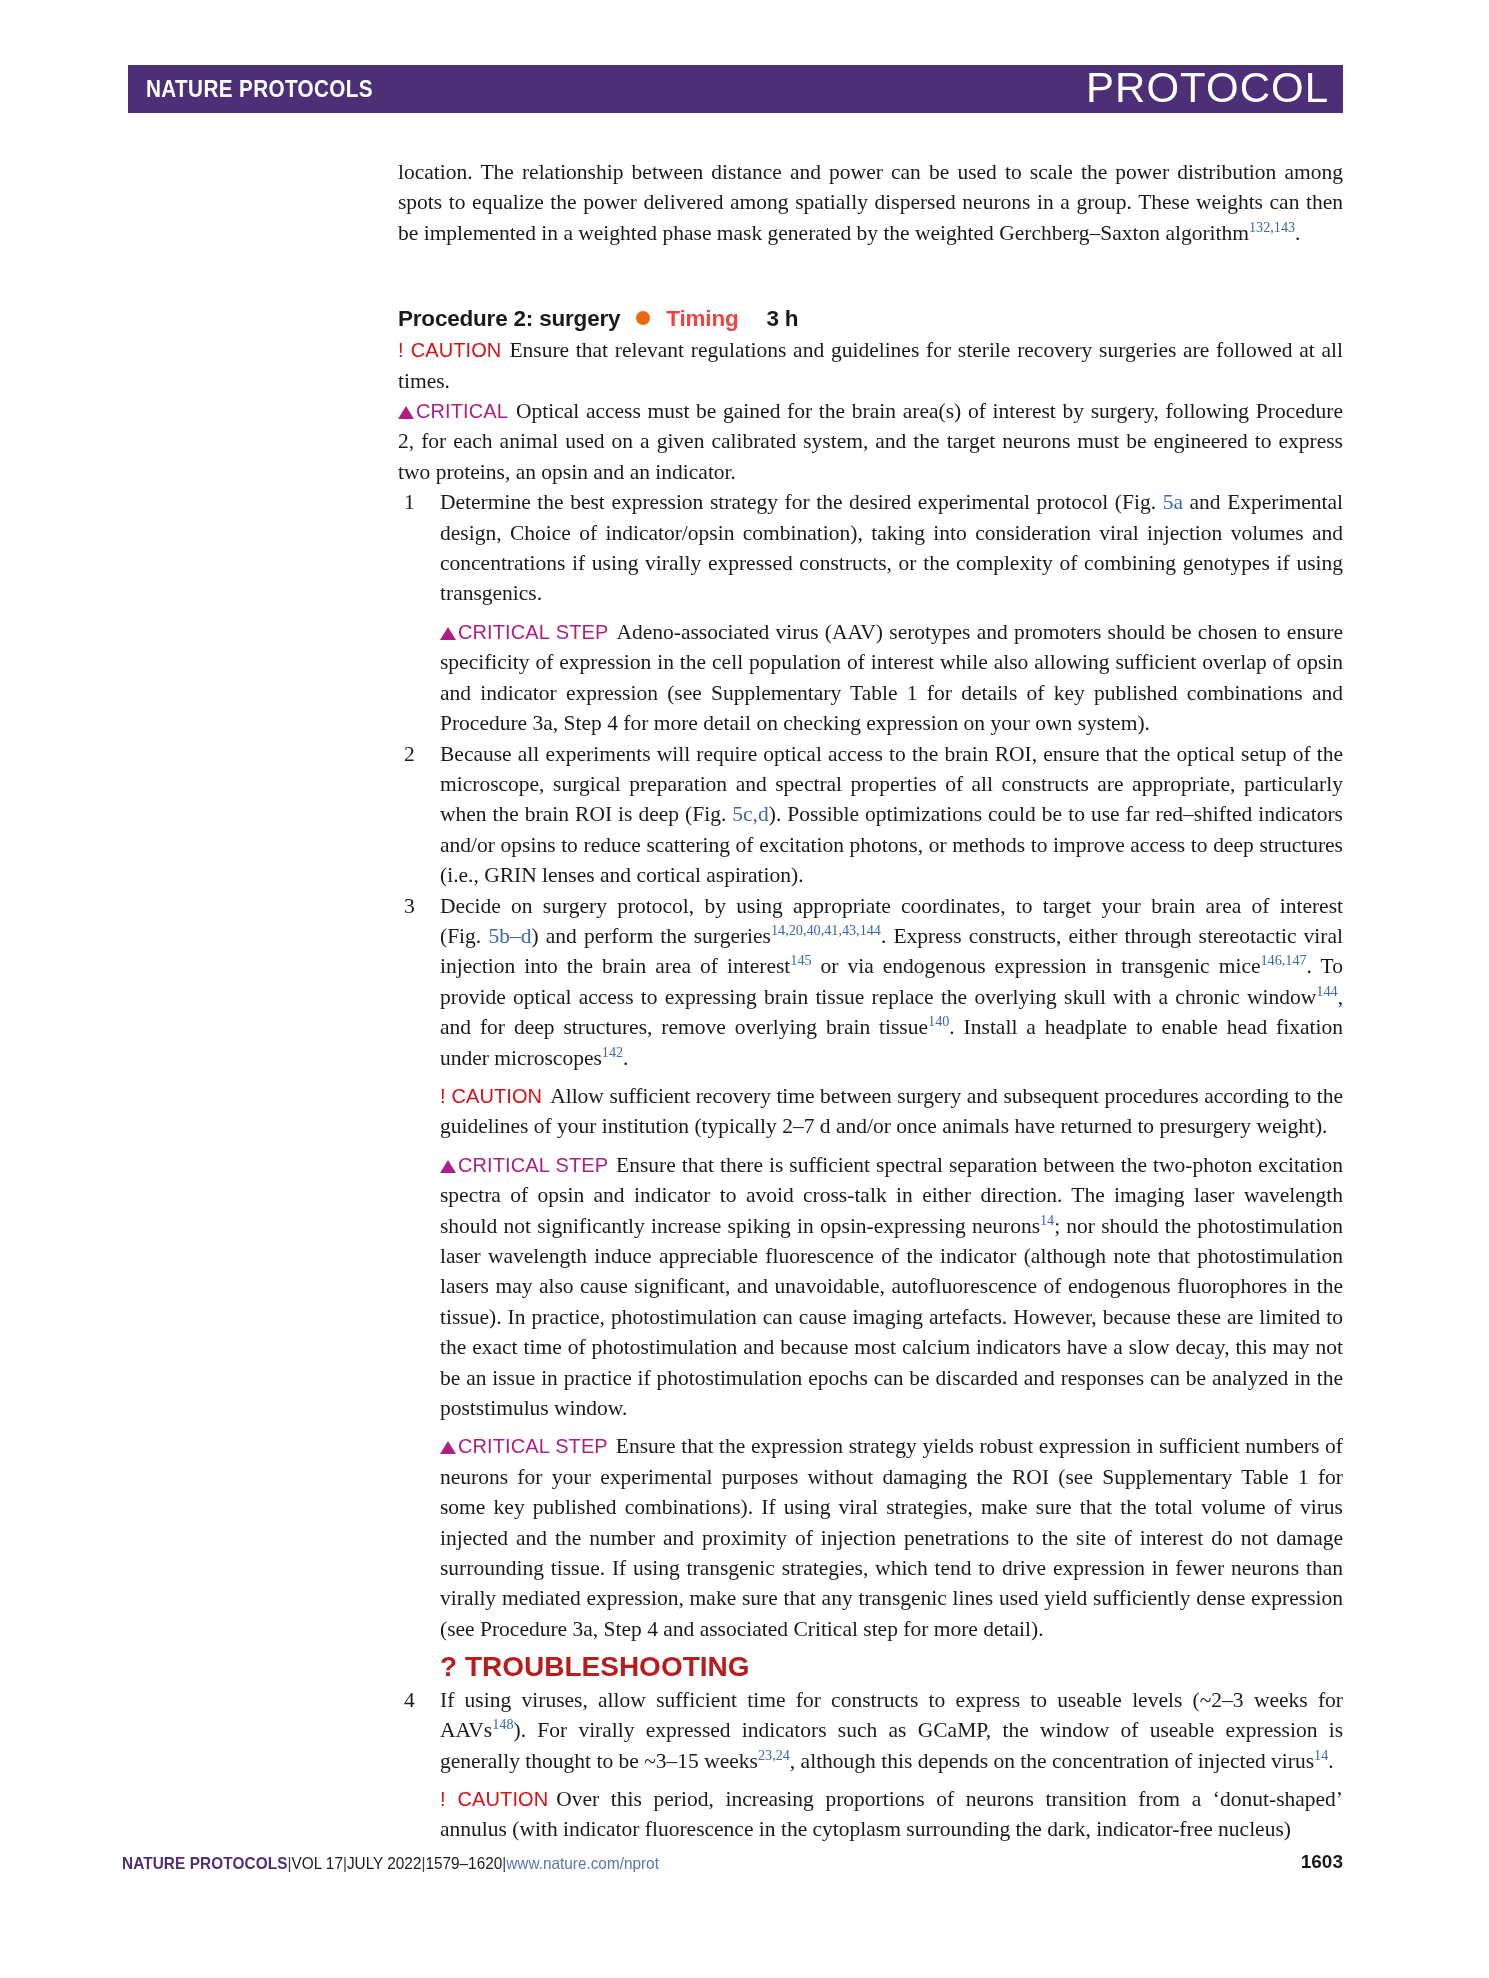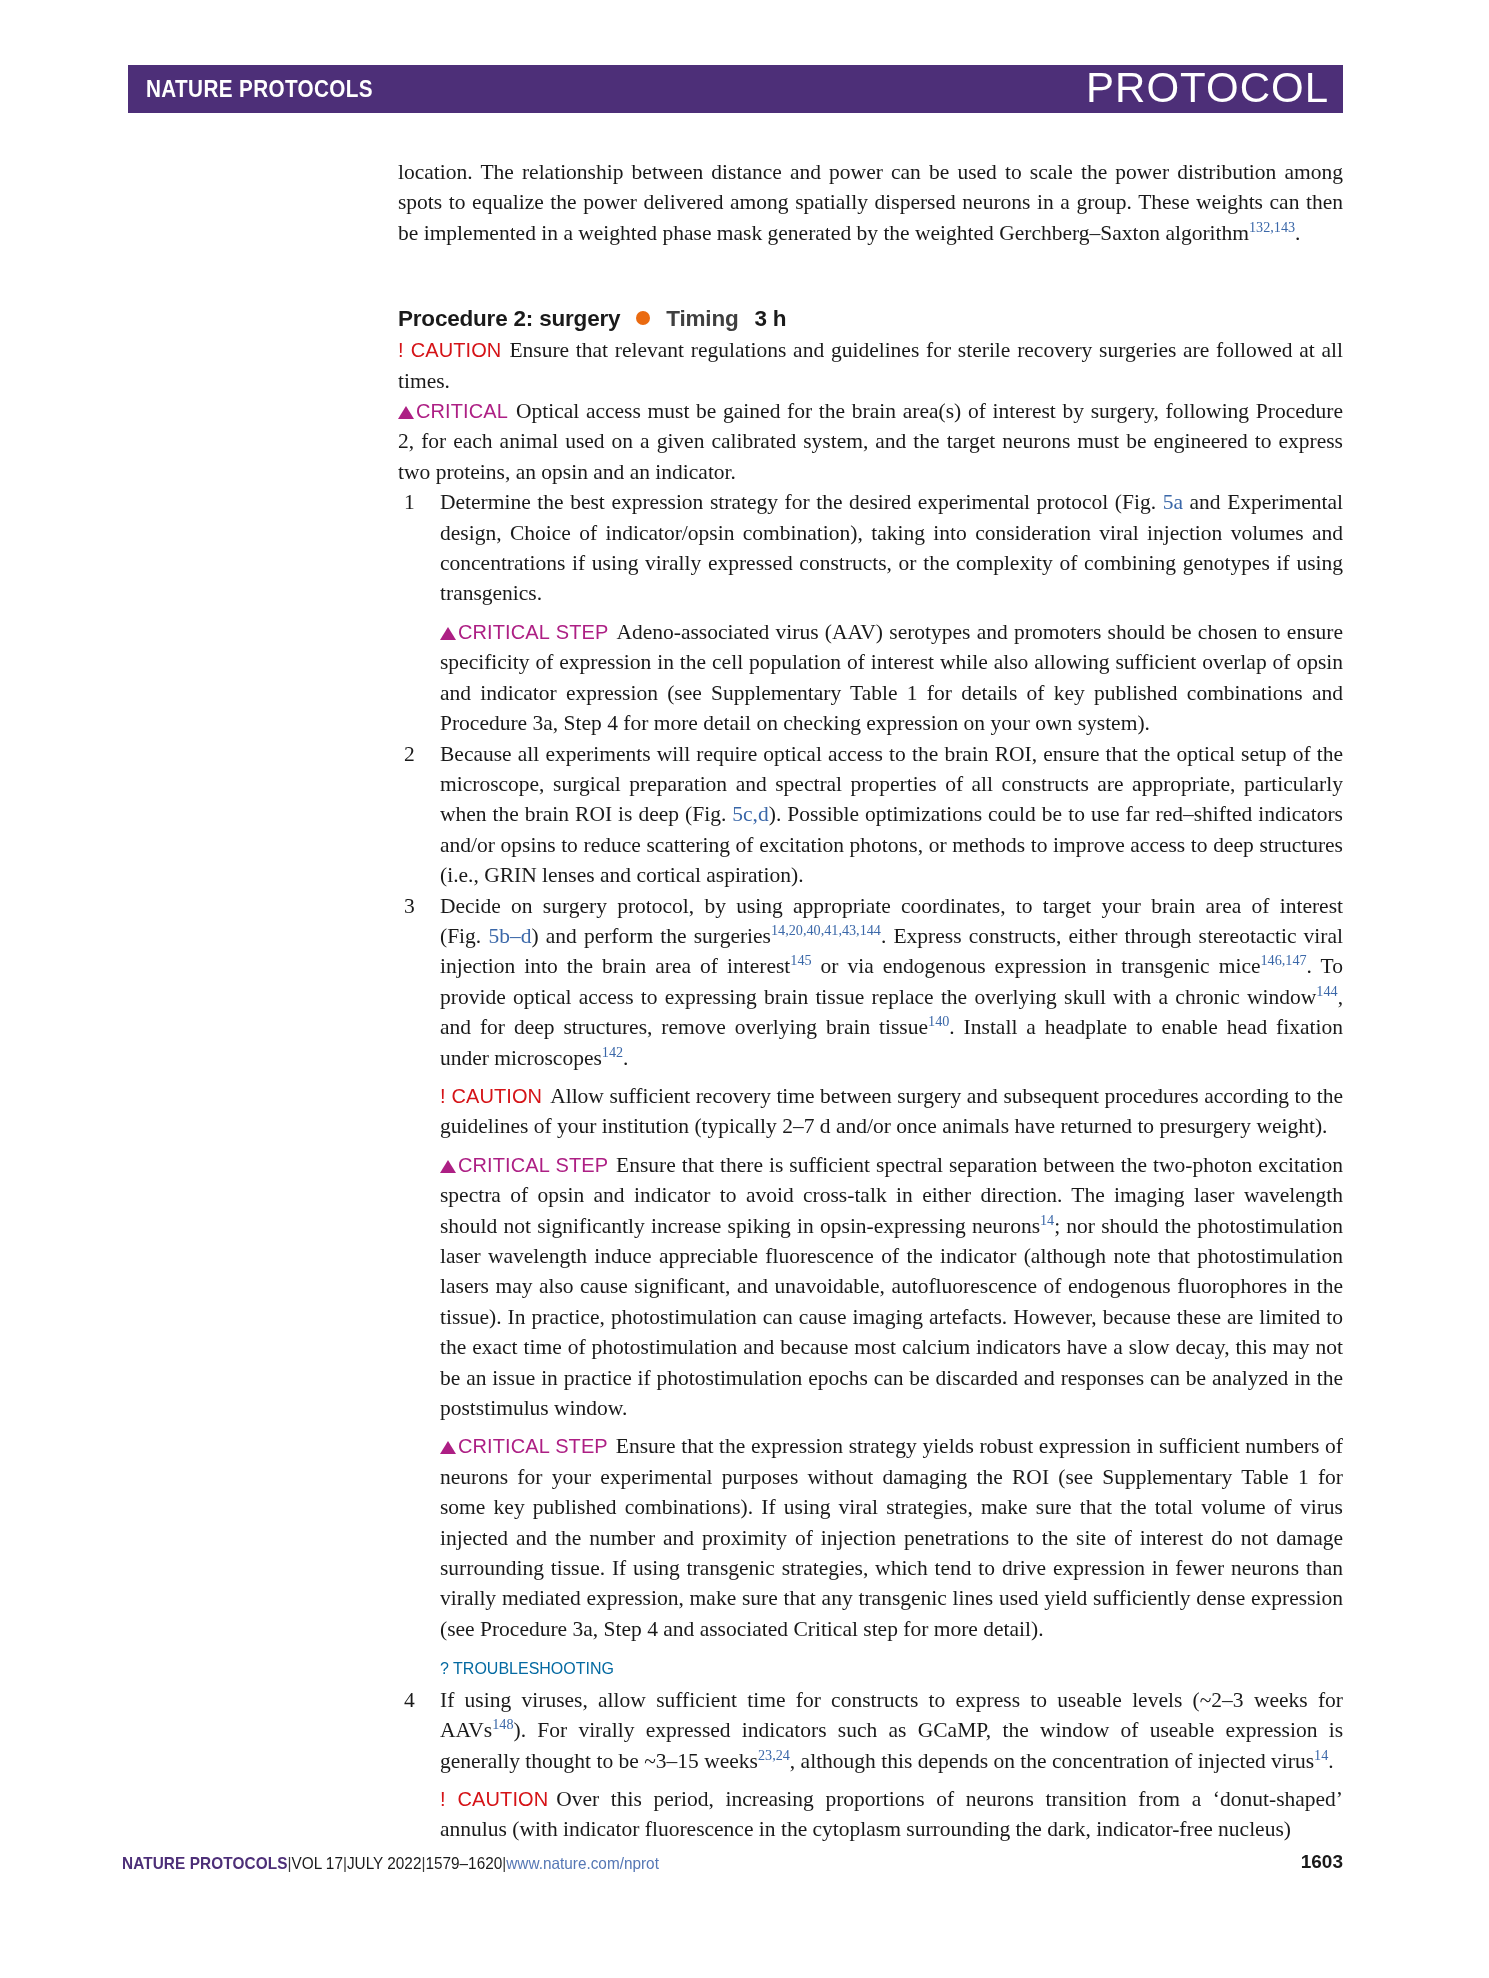--- a/index.html
+++ b/index.html
@@ -86,40 +86,40 @@
     display: inline-block;
     width: 14px;
     height: 14px;
     border-radius: 50%;
     background: #ea6a10;
     margin: 0 9px 0 9px;
     position: relative;
     top: -1px;
   }
   .proc-heading .timing-word {
-    color: #404040;
-    font-weight: bold;
-    margin-right: 9px;
+    color: #ef4444;
+    font-weight: bold;
+    margin-right: 21px;
   }
 
   
   .lbl {
     font-family: "Liberation Sans", sans-serif;
     font-weight: normal;
     font-size: 20px;
     letter-spacing: 0.1px;
     white-space: nowrap;
   }
   .lbl-caution { color: #d51317; }
   .lbl-critical { color: #ad1f84; }
   .lbl-trouble {
-    color: #0369a1;
-    font-family: "Liberation Sans", sans-serif;
-    font-weight: normal;
-    font-size: 16px;
+    color: #b91c1c;
+    font-family: "Liberation Sans", sans-serif;
+    font-weight: bold;
+    font-size: 28px;
   }
   .tri {
     display: inline-block;
     width: 0; height: 0;
     border-left: 8px solid transparent;
     border-right: 8px solid transparent;
     border-bottom: 13px solid #ad1f84;
     margin-right: 2px;
     position: relative;
     top: 1px;

